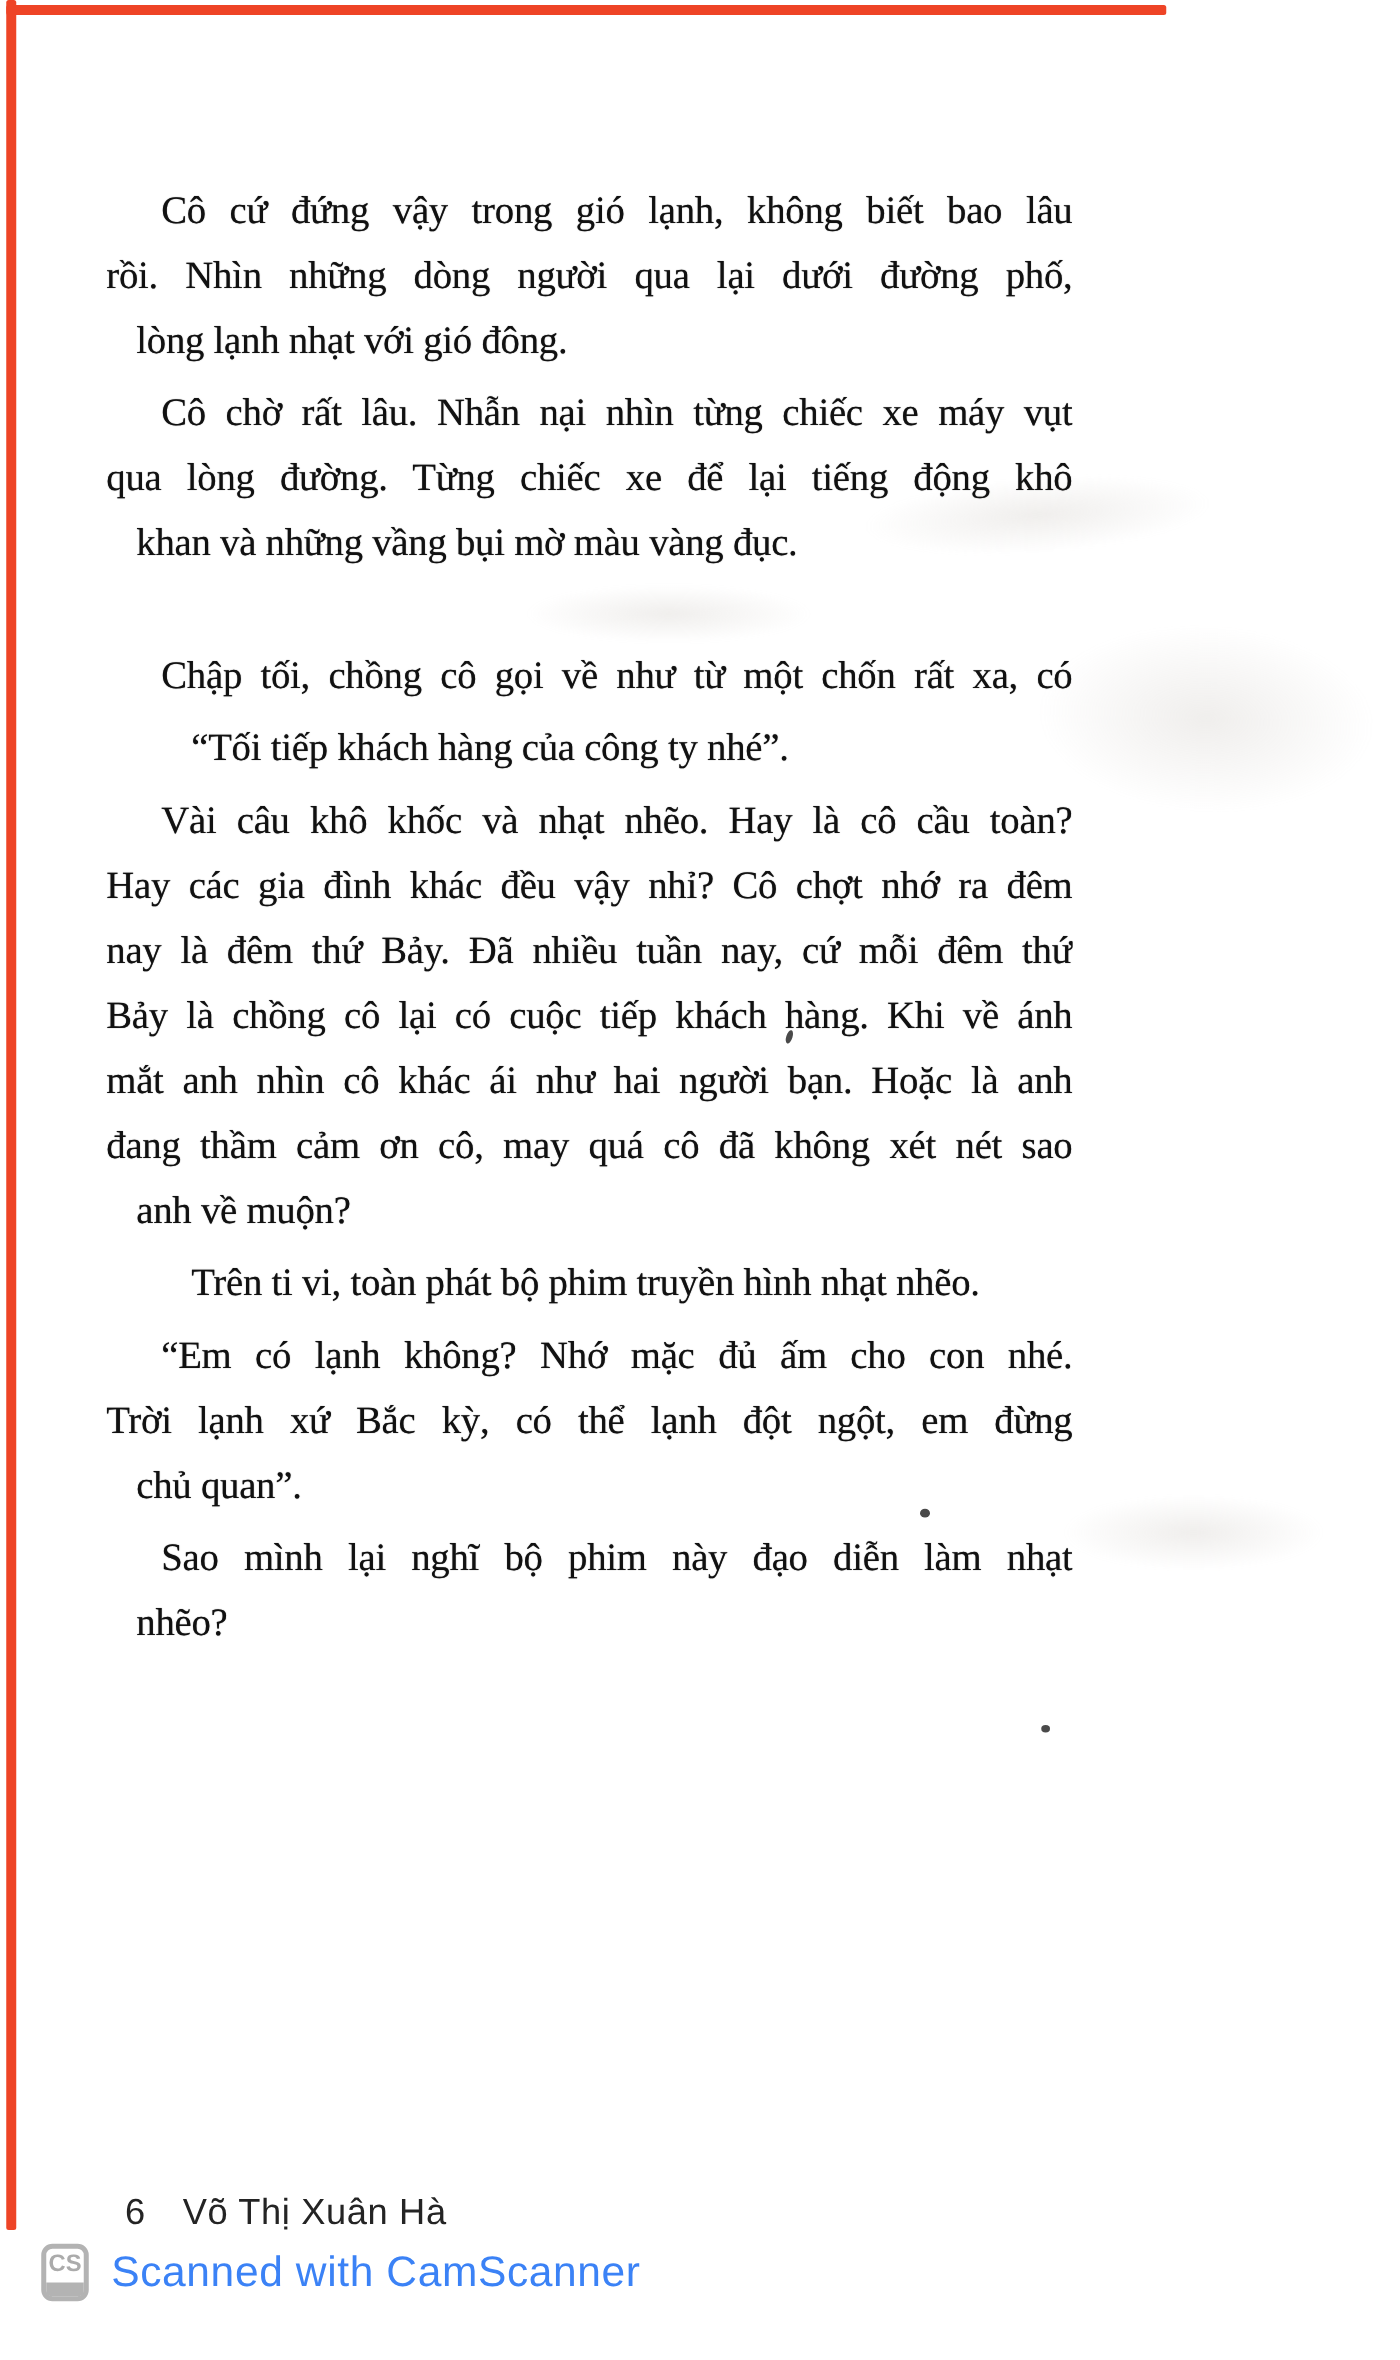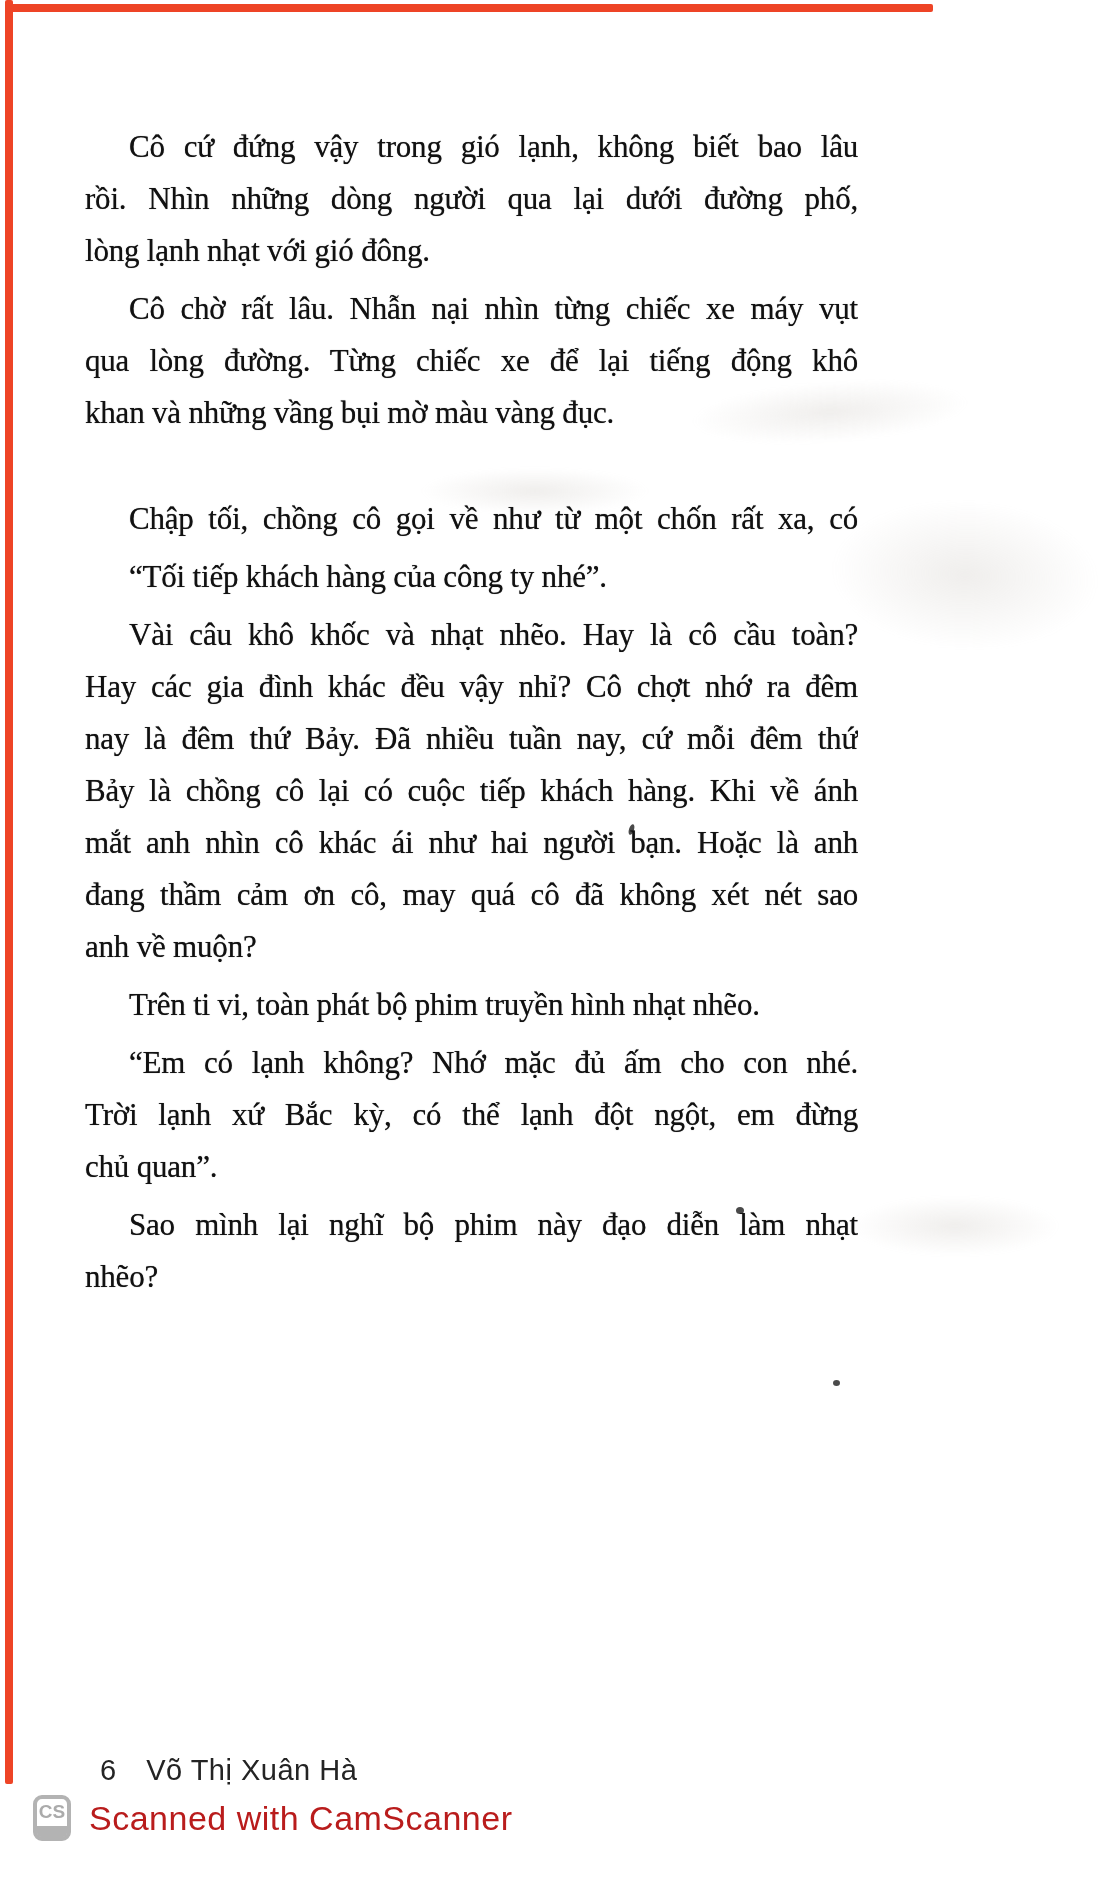--- a/index.html
+++ b/index.html
@@ -21,38 +21,38 @@
   }
   
   .edge { position: absolute; background: #ee4426; border-radius: 2px; }
   .edge-left { left: 5px; top: 0; width: 8px; height: 1784px; }
   .edge-top  { left: 5px; top: 4px; width: 928px; height: 8px; }
 
   
   .body-text {
     position: absolute;
     left: 85px;
-    top: 121px;
+    top: 142px;
     width: 773px;
     color: #111111;
     text-shadow: 0 0 0.7px rgba(15,15,15,0.75);
   }
   .para { margin: 6px 0 0 0; }
   .para:first-child { margin-top: 0; }
   .para.section-gap { margin-top: 54px; }
   .line {
     font-size: 31px;
     line-height: 52px;
     height: 52px;
     letter-spacing: -0.2px;
     white-space: normal;
     overflow: hidden;
   }
   .line.just { text-align: justify; text-align-last: justify; }
-  .line.left { text-align: right; text-align-last: left; }
+  .line.left { text-align: right; text-align-last: left; margin-left: 24px; }
   .line.indent { text-indent: 44px; }
 
   
   .ghost {
     position: absolute;
     background: radial-gradient(ellipse at center, rgba(185,178,170,0.22), rgba(185,178,170,0.0) 70%);
     filter: blur(2px);
     pointer-events: none;
   }
   .ghost1 { left: 690px; top: 382px; width: 280px; height: 60px; transform: rotate(-4deg); }
@@ -111,21 +111,21 @@
   .cs-logo .cs-bar {
     position: absolute;
     left: 0; right: 0; bottom: 0;
     height: 11px;
     background: #b3b3b3;
     border-radius: 0 0 4px 4px;
   }
   .wm-text {
     font-family: "Liberation Sans", "DejaVu Sans", sans-serif;
     font-size: 34px;
-    color: #b91c1c;
+    color: #3b82f6;
     letter-spacing: 0.5px;
     white-space: nowrap;
   }
 </style>
 </head>
 <body>
 
 <div class="page">
 
   <div class="edge edge-left"></div>

